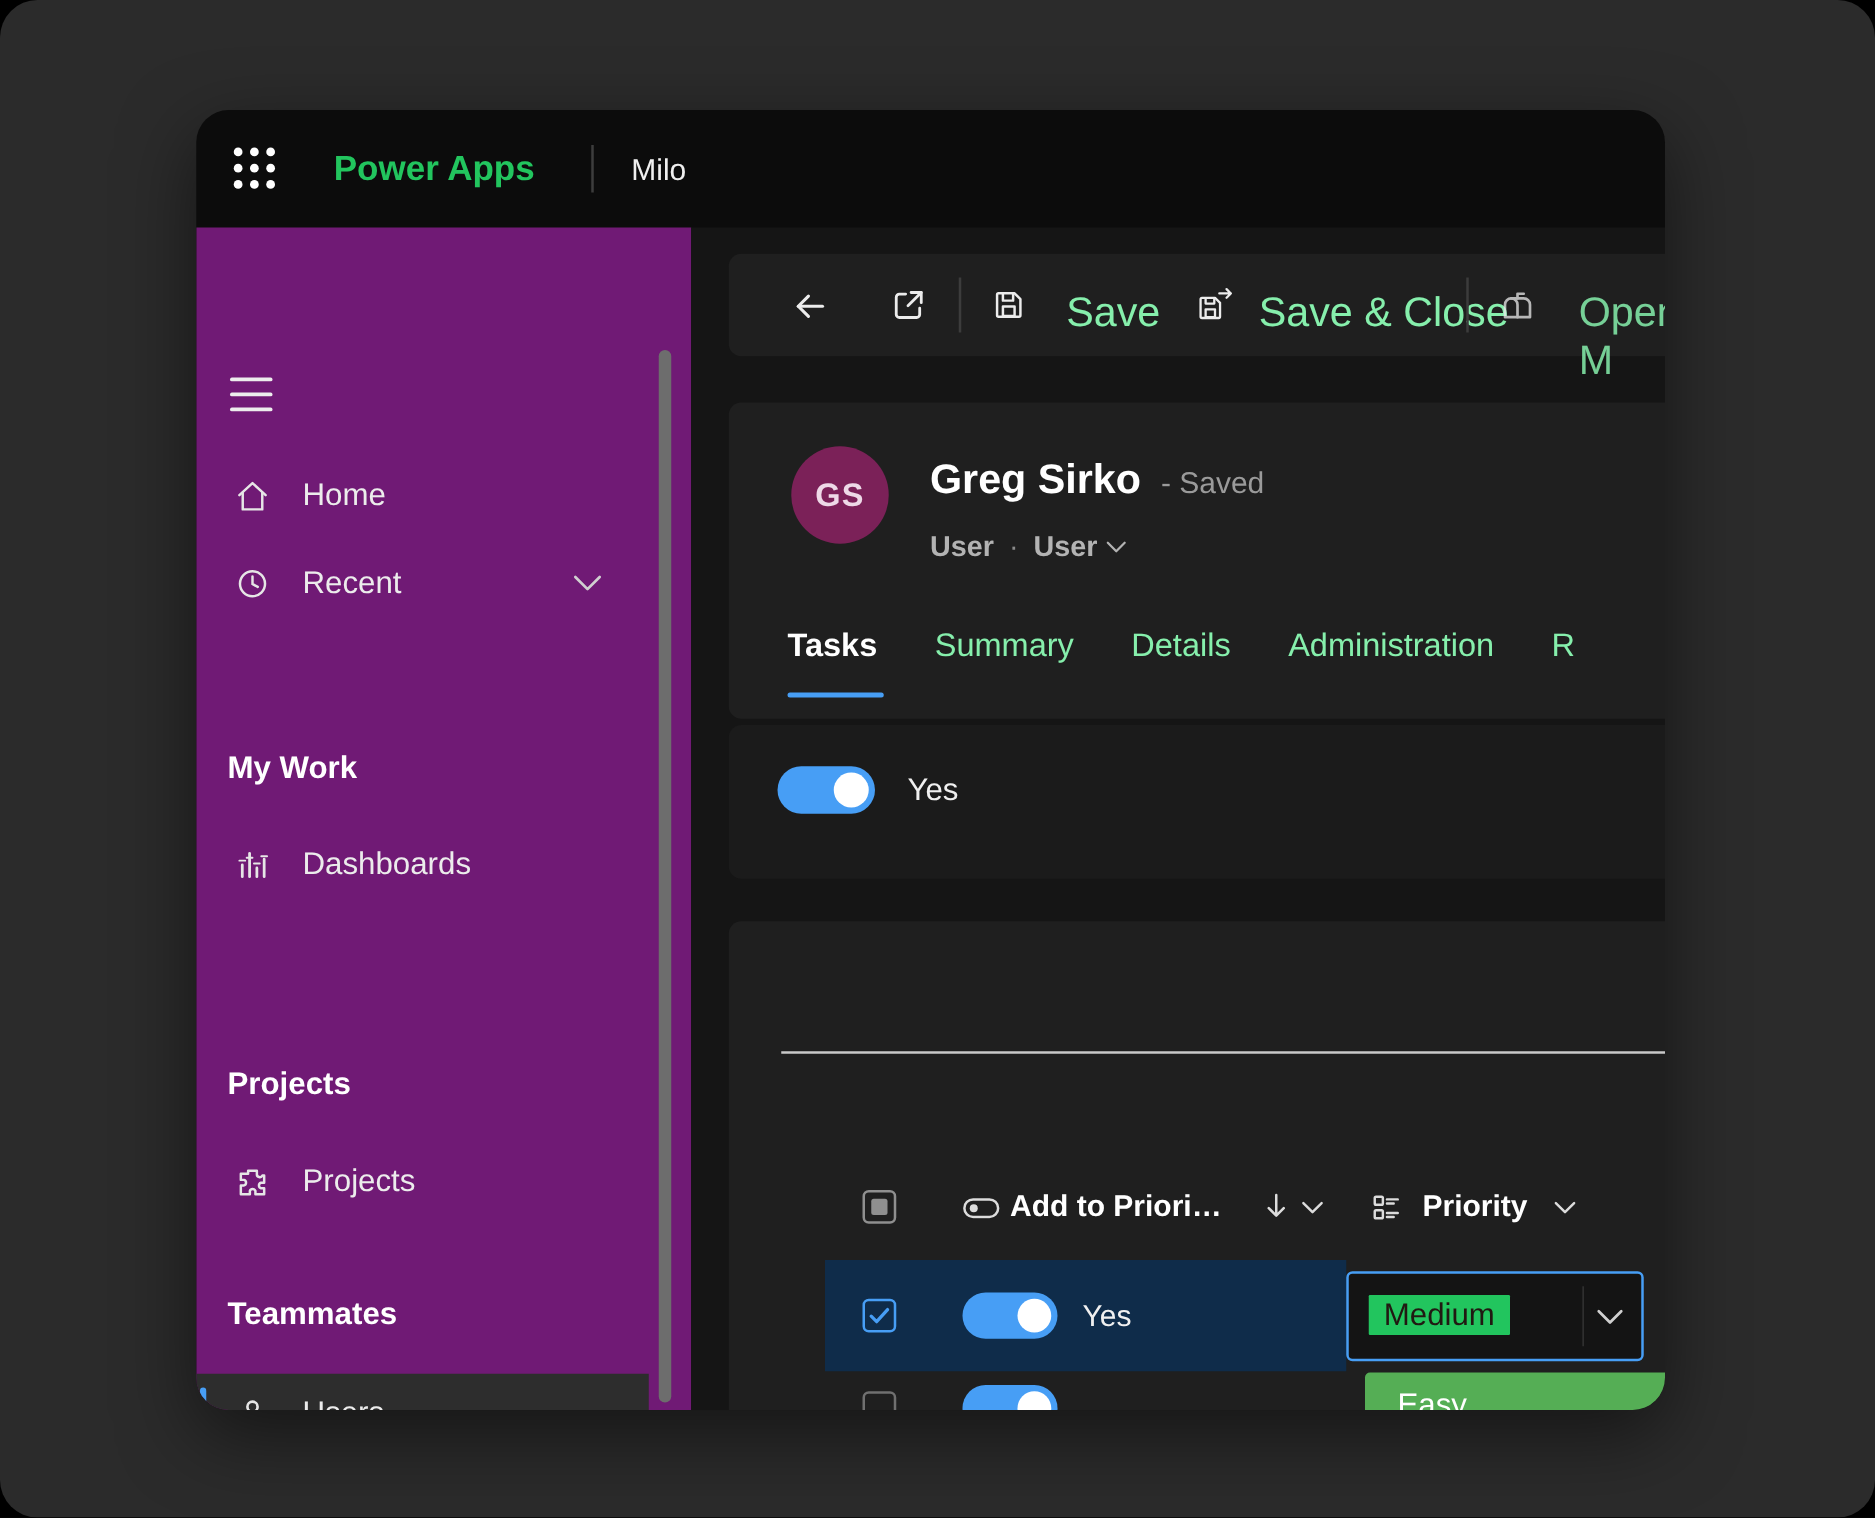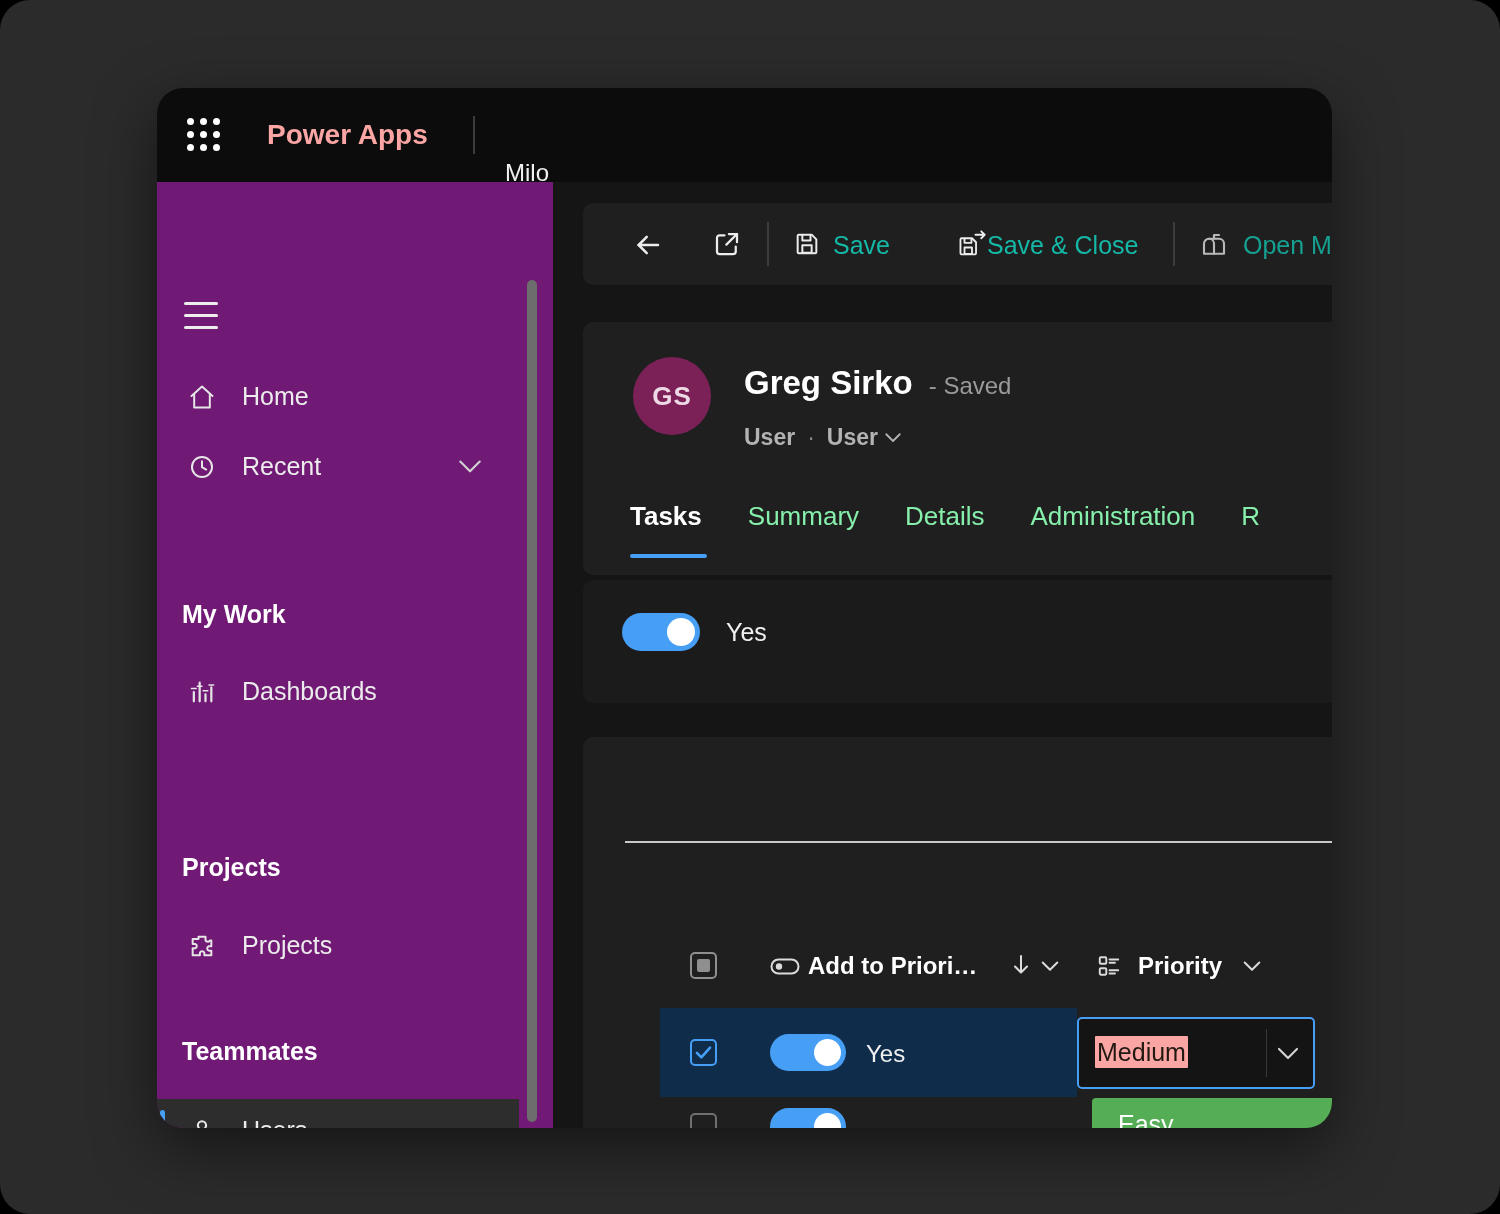--- a/index.html
+++ b/index.html
@@ -5,23 +5,23 @@
   * { margin:0; padding:0; box-sizing:border-box; }
   html,body { background:#000; }
   body { font-family:"Liberation Sans", sans-serif; color:#fff; }
   .stage { position:relative; width:1500px; height:1214px; background:#2b2b2b; border-radius:30px; overflow:hidden; }
   .window { position:absolute; left:157px; top:88px; width:1175px; height:1040px; background:#0c0c0c; border-radius:26px; overflow:hidden; box-shadow:0 20px 60px rgba(0,0,0,.5); }
   .abs { position:absolute; }
 
   
   .waffle { left:30px; top:30px; display:grid; grid-template-columns:repeat(3,7px); grid-auto-rows:7px; gap:6px; cursor:pointer; }
   .waffle span { width:7px; height:7px; border-radius:50%; background:#fff; }
-  .app-name { left:110px; top:31px; font-size:28px; font-weight:700; color:#fca5a5; }
+  .app-name { left:110px; top:31px; font-size:28px; font-weight:700; color:#22c55e; }
   .topbar-divider { left:316px; top:28px; width:2px; height:38px; background:#3d3d3d; }
-  .env-name { left:348px; top:35px; font-size:24px; color:#f0f0f0;margin-top:36px; }
+  .env-name { left:348px; top:35px; font-size:24px; color:#f0f0f0; }
 
   
   .sidebar { left:0; top:94px; width:396px; height:946px; background:#701a75; }
   .hamburger { left:27px; top:120px; width:34px; height:27px; display:flex; flex-direction:column; justify-content:space-between; cursor:pointer; }
   .hamburger i { display:block; height:3px; border-radius:2px; background:#ededed; }
   .nav-row { position:absolute; left:0; width:362px; height:56px; cursor:pointer; }
   .nav-row .nicon { position:absolute; left:31px; top:14px; width:28px; height:28px; color:#e6e6e6; }
   .nav-row .nlabel { position:absolute; left:85px; top:13px; font-size:25px; color:#ececec; }
   .nav-row .nchev { position:absolute; left:300px; top:18px; width:26px; height:20px; color:#d0d0d0; }
   .section-header { position:absolute; left:25px; font-size:25px; font-weight:700; color:#fff; }
@@ -31,21 +31,21 @@
   .sel-bar { position:absolute; left:3px; top:11px; width:5px; height:41px; border-radius:3px; background:#479ef5; }
   .side-scrollbar { left:370px; top:192px; width:10px; height:842px; border-radius:5px; background:#6d6d6d; cursor:grab; }
 
   
   .main-bg { left:396px; top:94px; width:779px; height:946px; background:#151515; }
   .card { position:absolute; background:#1f1f1f; border-radius:10px; }
 
   
   .cmdbar { left:426px; top:115px; width:790px; height:82px; }
   .cmd-icon { position:absolute; width:30px; height:30px; color:#ececec; cursor:pointer; }
-  .cmd-label { position:absolute; top:28px; font-size:25px; color:#14b8a6; cursor:pointer; }
+  .cmd-label { position:absolute; top:28px; font-size:33px; color:#86efac; cursor:pointer;margin-left:20px; }
   .cmd-div { position:absolute; top:19px; width:2px; height:44px; background:#3c3c3c; }
 
   
   .record-card { left:426px; top:234px; width:790px; height:253px; }
   .avatar { position:absolute; left:50px; top:35px; width:78px; height:78px; border-radius:50%; background:#7b2158; display:flex; align-items:center; justify-content:center; font-size:26px; font-weight:700; letter-spacing:1px; color:#eed9e7; }
   .name-row { position:absolute; left:161px; top:42px; display:flex; align-items:baseline; gap:16px; }
   .rec-name { font-size:33px; font-weight:700; color:#fff; }
   .rec-status { font-size:24px; color:#9a9a9a; }
   .sub-row { position:absolute; left:161px; top:102px; display:flex; align-items:center; gap:12px; font-size:23px; font-weight:600; color:#b3b3b3; }
   .sub-row .dot { color:#8a8a8a; font-weight:400; }
@@ -70,21 +70,21 @@
   .section-divider { position:absolute; left:42px; top:104px; width:748px; height:2px; background:#c9c9c9; }
   .cb { position:absolute; width:27px; height:27px; border-radius:5px; border:2px solid #8f8f8f; cursor:pointer; }
   .cb-inner { position:absolute; left:5px; top:5px; width:13px; height:13px; border-radius:2px; background:#8f8f8f; }
   .col-hdr-label { position:absolute; top:215px; font-size:24px; font-weight:700; color:#fff; cursor:pointer; white-space:nowrap; }
   .hdr-icon { position:absolute; color:#dcdcdc; }
   .sel-row { position:absolute; left:77px; top:271px; width:417px; height:89px; background:#0f2c4a; }
   .row-cb { border-color:#479ef5; }
   .row-cb svg { position:absolute; left:1px; top:1px; width:21px; height:21px; }
   .combobox { position:absolute; left:494px; top:280px; width:238px; height:72px; background:#141414; border:2px solid #479ef5; border-radius:5px; cursor:pointer; }
   .combo-text { position:absolute; left:16px; top:19px; font-size:25px; color:#eaeaea; }
-  .combo-sel { background:#fca5a5; color:#211912; padding:2px 2px; border-radius:1px; }
+  .combo-sel { background:#22c55e; color:#211912; padding:2px 12px; border-radius:1px; }
   .combo-div { position:absolute; right:46px; top:10px; width:1px; height:48px; background:#383838; }
   .combo-chev { position:absolute; right:13px; top:27px; width:24px; height:16px; color:#d0d0d0; }
   .dropdown-option { position:absolute; left:509px; top:361px; width:290px; height:60px; background:#55ae55; border-radius:4px 4px 0 0; cursor:pointer; }
   .dropdown-option span { position:absolute; left:26px; top:12px; font-size:25px; font-weight:400; color:#fff; }
   .row2-cb { border-color:#707070; }
 
   svg { display:block; width:100%; height:100%; }
 </style>
 </head>
 <body>

